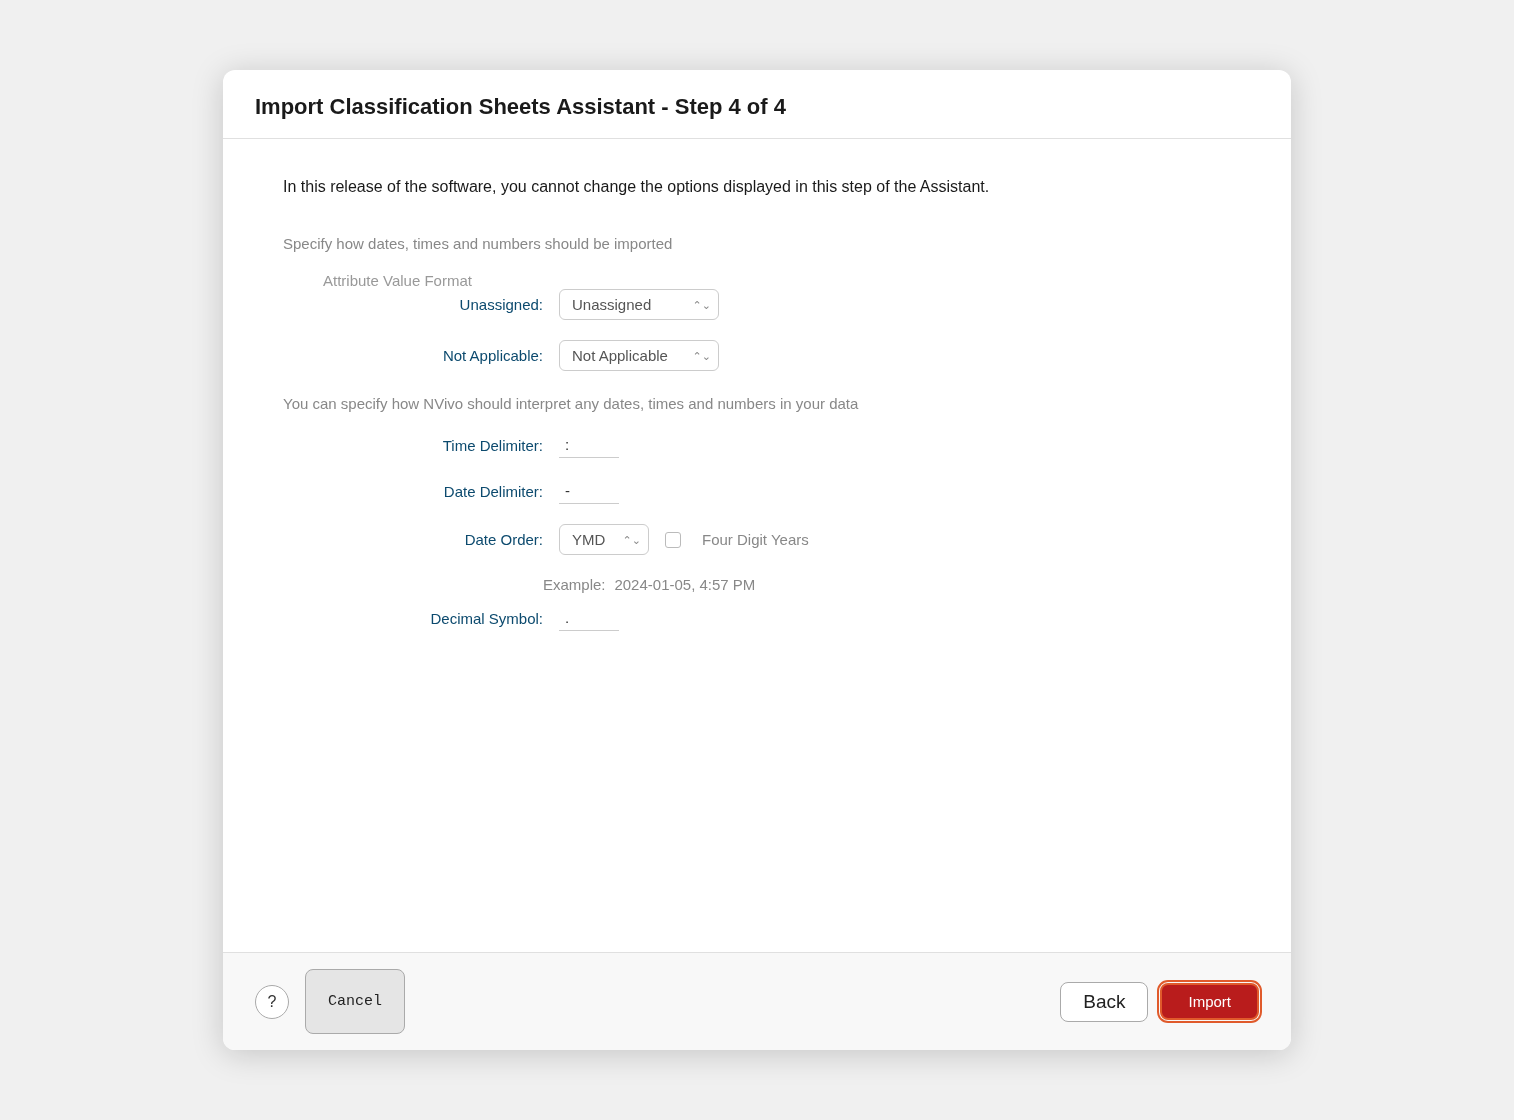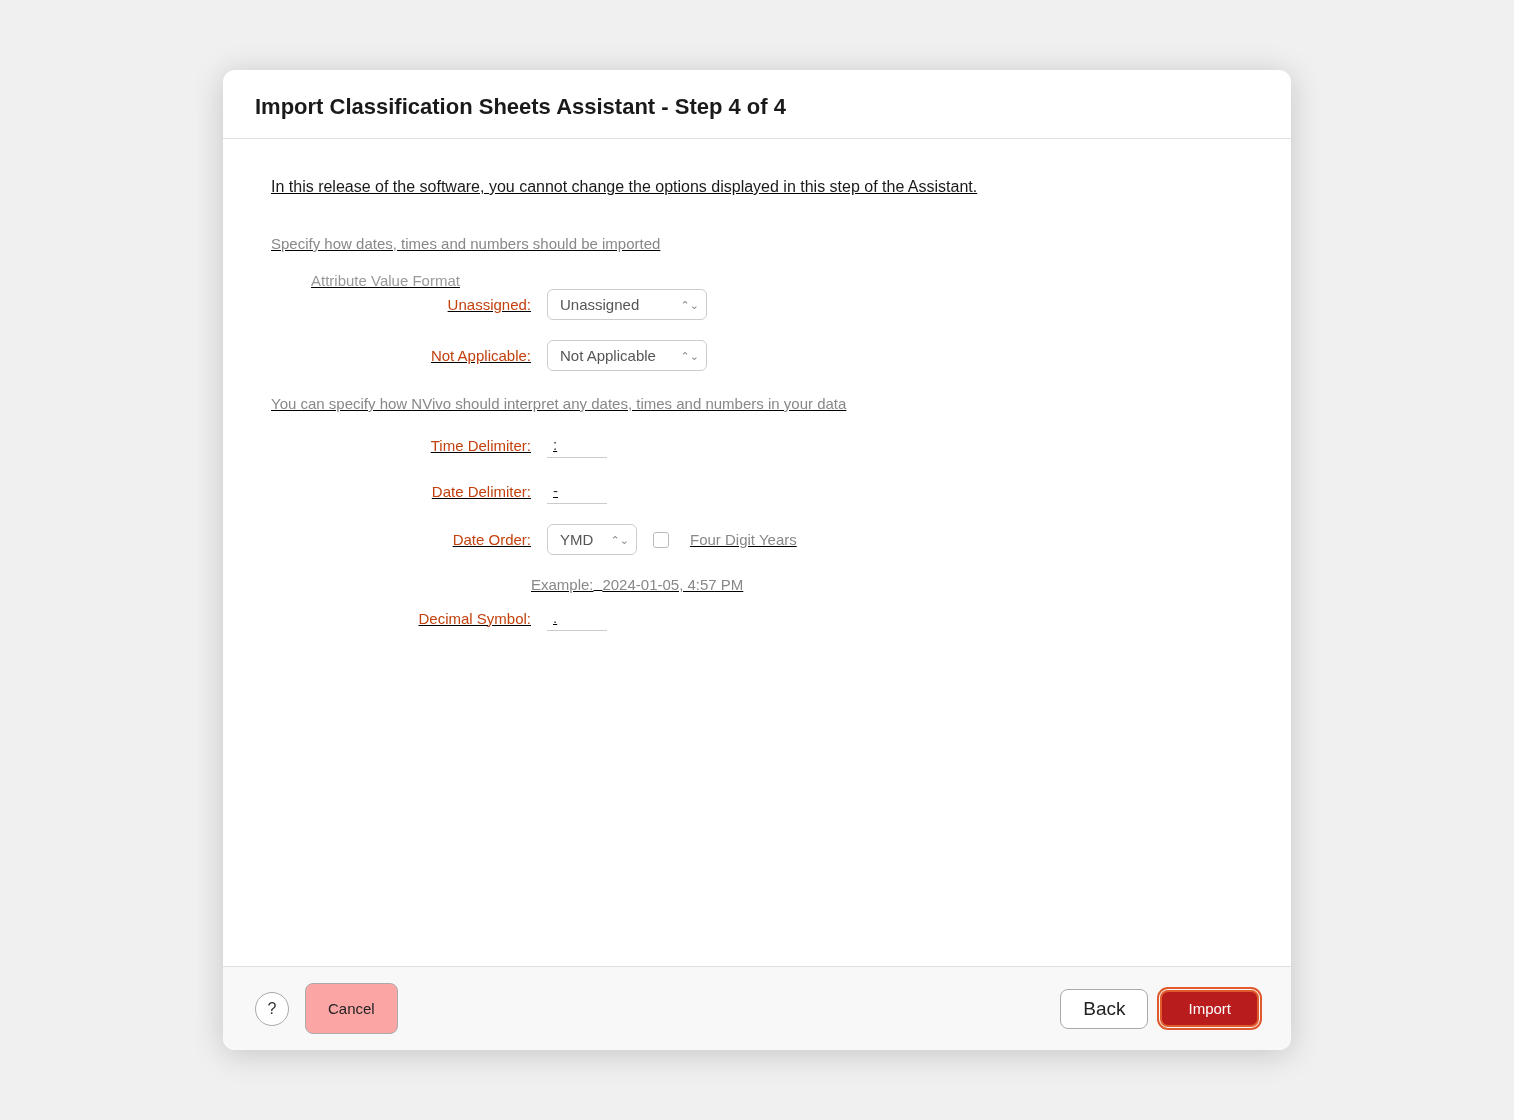--- a/index.html
+++ b/index.html
@@ -36,23 +36,22 @@
     }
 
     .dialog-title {
       font-size: 22px;
       font-weight: 600;
       color: #1a1a1a;
     }
 
     .dialog-body {
       flex: 1;
-      padding: 36px 48px 24px 48px;
+      padding: 36px 48px 24px 60px;
       overflow-y: auto;
-      text-decoration: underline;
     }
 
     .notice-text {
       font-size: 16px;
       color: #1a1a1a;
       margin-bottom: 36px;
       line-height: 1.5;
     }
 
     .section-label {
@@ -70,21 +69,21 @@
 
     .form-group {
       display: flex;
       align-items: center;
       margin-bottom: 20px;
       margin-left: 80px;
     }
 
     .form-label {
       font-size: 15px;
-      color: #c2410c;
+      color: #0c4a6e;
       min-width: 180px;
       text-align: right;
       margin-right: 16px;
     }
 
     .select-control {
       appearance: none;
       -webkit-appearance: none;
       background: #ffffff;
       border: 1px solid #ccc;
@@ -197,27 +196,28 @@
       font-size: 16px;
       color: #333;
       display: flex;
       align-items: center;
       justify-content: center;
       cursor: pointer;
       font-weight: 500;
     }
 
     .btn-cancel {
-      padding: 16px 22px;
+      padding: 23px 22px;
       border-radius: 8px;
       border: 1.5px solid #aaa;
-      background: #fca5a5;
+      background: #e5e5e5;
       font-size: 15px;
       color: #222;
       cursor: pointer;
+      font-family: Liberation Mono, monospace;
     }
 
     .btn-back {
       padding: 8px 22px;
       border-radius: 8px;
       border: 1.5px solid #aaa;
       background: #fff;
       font-size: 19px;
       color: #222;
       cursor: pointer;

